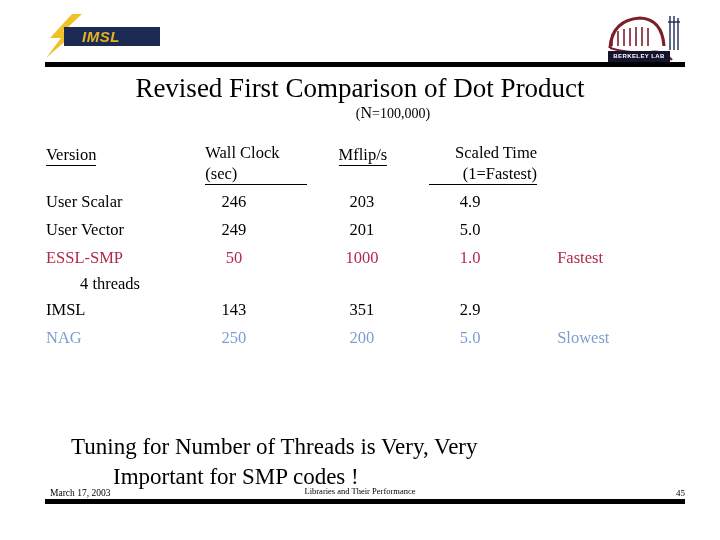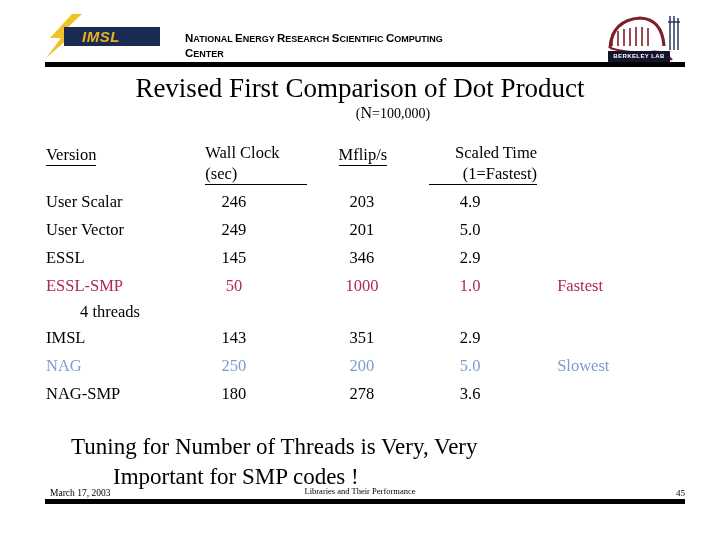--- a/index.html
+++ b/index.html
@@ -210,29 +210,20 @@
 <div class="slide-header">
 
   <div class="nersc-logo">
     <svg class="bolt" viewBox="0 0 52 44">
       <polygon points="30,0 8,24 19,24 4,44 34,18 21,18 40,0" fill="#f0c22a"></polygon>
     </svg>
     <div class="plate"></div>
     <div class="plate-text">IMSL</div>
   </div>
 
-  <div class="org-name">
-    <span class="cap">N</span>ATIONAL
-    <span class="cap">E</span>NERGY
-    <span class="cap">R</span>ESEARCH
-    <span class="cap">S</span>CIENTIFIC
-    <span class="cap">C</span>OMPUTING
-    <br>
-    <span class="cap">C</span>ENTER
-  </div>
 
   <div class="berkeley-logo">
     <svg viewBox="0 0 86 56" width="86" height="56">
       <path d="M10 40 Q12 12 40 10 Q62 11 64 38" fill="none" stroke="#7d1f2a" stroke-width="3.2"></path>
       <g stroke="#7d1f2a" stroke-width="1.6" fill="none">
         <path d="M12 26 L12 38"></path>
           <path d="M18 23 L18 38"></path>
           <path d="M24 21 L24 38"></path>
         <path d="M30 20 L30 38"></path>
           <path d="M36 19 L36 38"></path>
@@ -277,27 +268,20 @@
         <td class="col-scaled">4.9</td>
         <td class="col-note"></td>
       </tr>
       <tr>
         <td class="col-version">User Vector</td>
         <td class="col-wall">249</td>
         <td class="col-mflips">201</td>
         <td class="col-scaled">5.0</td>
         <td class="col-note"></td>
       </tr>
-      <tr>
-        <td class="col-version">ESSL</td>
-        <td class="col-wall">145</td>
-        <td class="col-mflips">346</td>
-        <td class="col-scaled">2.9</td>
-        <td class="col-note"></td>
-      </tr>
       <tr class="row-fastest">
         <td class="col-version">ESSL-SMP</td>
         <td class="col-wall">50</td>
         <td class="col-mflips">1000</td>
         <td class="col-scaled">1.0</td>
         <td class="col-note">Fastest</td>
       </tr>
       <tr class="row-sub">
         <td class="col-version">4 threads</td>
         <td class="col-wall"></td>
@@ -312,27 +296,20 @@
         <td class="col-scaled">2.9</td>
         <td class="col-note"></td>
       </tr>
       <tr class="row-slowest">
         <td class="col-version">NAG</td>
         <td class="col-wall">250</td>
         <td class="col-mflips">200</td>
         <td class="col-scaled">5.0</td>
         <td class="col-note">Slowest</td>
       </tr>
-      <tr>
-        <td class="col-version">NAG-SMP</td>
-        <td class="col-wall">180</td>
-        <td class="col-mflips">278</td>
-        <td class="col-scaled">3.6</td>
-        <td class="col-note"></td>
-      </tr>
     </tbody>
 </table>
 
 <div class="takeaway">
   <span>Tuning for Number of Threads is Very, Very</span>
   <span class="line2">Important for SMP codes !</span>
 </div>
 
 <div class="footer">
   <div class="footer-date">March 17, 2003</div>

